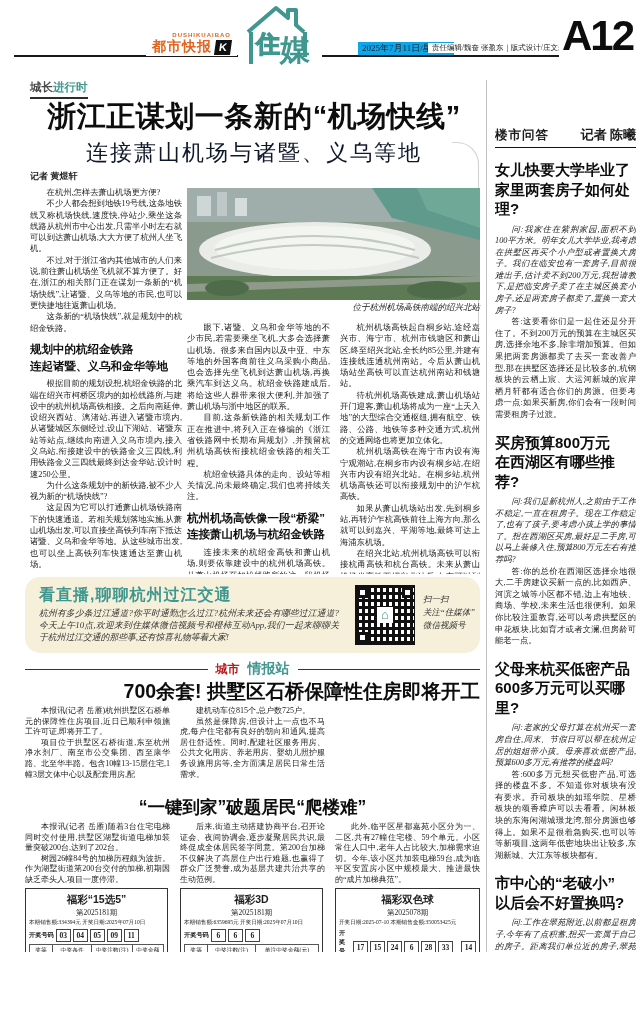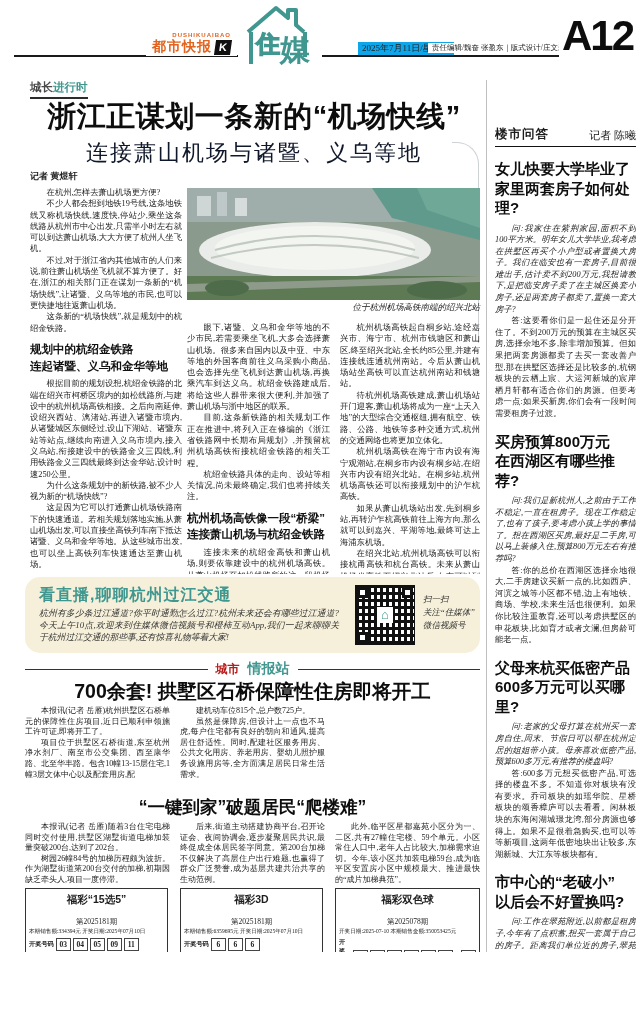--- a/index.html
+++ b/index.html
@@ -58,54 +58,54 @@
                        repeating-linear-gradient(0deg,#111 0 3px,#fff 3px 7px);}
   .qr b{position:absolute;width:11px;height:11px;background:#fff;border:3px solid #111;box-sizing:border-box;}
   .qr b.tl{left:1px;top:1px;} .qr b.tr{right:1px;top:1px;} .qr b.bl{left:1px;bottom:1px;}
   .qr i{position:absolute;left:50%;top:50%;width:16px;height:16px;margin:-8px 0 0 -8px;background:#fff;
         color:#3f978f;font-size:13px;line-height:16px;text-align:center;font-style:normal;font-weight:bold;}
   
   .divider{position:absolute;left:25px;top:660px;width:455px;display:flex;align-items:center;gap:8px;}
   .divider .ln{flex:1;height:1px;background:#333;}
   .divider .d1{font-family:"Liberation Sans",sans-serif;font-weight:bold;font-size:12px;color:#b91c1c;}
   .divider .d2{font-family:"Liberation Sans",sans-serif;font-weight:900;font-size:14px;color:#3f978f;}
-  .nh1{position:absolute;left:25px;top:678px;width:455px;text-align:center;
+  .nh1{position:absolute;left:25px;top:678px;width:455px;text-align:right;
        font-family:"Liberation Sans",sans-serif;font-size:19.5px;font-weight:900;color:#0d0d0d;}
   .nh2{position:absolute;left:25px;top:795px;width:455px;text-align:center;
        font-family:"Liberation Sans",sans-serif;font-size:17.5px;font-weight:900;color:#0d0d0d;}
   .ncol{position:absolute;width:145px;overflow:hidden;}
   .ncol p.t{font-size:8px;line-height:10.6px;}
   .n1{top:706px;height:84px;} .n2{top:822px;height:62px;}
   .c1{left:25px;} .c2{left:180px;} .c3{left:335px;}
   
   .lot{position:absolute;top:888px;height:128px;width:143px;border:1px solid #333;
        box-sizing:border-box;padding:4px 3px;font-family:"Liberation Serif",serif;}
   .lot.l1{left:25px;} .lot.l2{left:180px;} .lot.l3{left:335px;width:145px;}
   .lot .tt{text-align:center;font-family:"Liberation Sans",sans-serif;font-weight:900;font-size:10.5px;}
-  .lot .iss{text-align:center;font-size:7.5px;margin-top:10px;}
+  .lot .iss{text-align:center;font-size:7.5px;margin-top:1px;}
   .lot .meta{font-size:5.6px;color:#222;margin-top:1px;white-space:nowrap;overflow:hidden;}
   .numrow{display:flex;align-items:center;gap:2px;margin-top:2px;}
   .numrow .nl{font-size:6.2px;font-weight:bold;}
   .ball{display:inline-block;min-width:13px;height:11px;border:1px solid #444;font-size:7.5px;
         line-height:11px;text-align:center;font-weight:bold;background:#fff;}
   .ball.blue{margin-left:6px;}
   table.lt{width:100%;border-collapse:collapse;margin-top:2px;}
   table.lt th,table.lt td{border:1px solid #555;font-size:5.8px;text-align:center;padding:0.5px 1px;
         font-weight:normal;line-height:1.5;}
   .l3 table.lt th,.l3 table.lt td{font-size:5.4px;line-height:1.25;}
   .situ{text-align:center;font-size:6.2px;font-weight:bold;margin-top:1px;}
   .lot .ft{font-size:5px;line-height:1.3;text-align:justify;margin-top:2px;color:#222;}
   .lot .org{font-size:5.4px;text-align:right;margin-top:1px;}
   
   .vline{position:absolute;left:486px;top:80px;width:1px;height:944px;background:#bfbfbf;}
   .sidebar{position:absolute;left:495px;top:126px;width:141px;height:896px;overflow:hidden;}
   .sb-head{display:flex;justify-content:space-between;align-items:flex-end;
            border-bottom:1.5px solid #111;padding-bottom:3px;}
   .sb-title{font-family:"Liberation Sans",sans-serif;font-weight:bold;font-size:12.5px;letter-spacing:1px;}
-  .sb-by{font-size:11px;}
+  .sb-by{font-size:13px;font-weight:bold;}
   .qa-h{margin:12px 0 5px 0;font-family:"Liberation Sans",sans-serif;font-weight:900;
         font-size:15px;line-height:1.3;color:#0d0d0d;}
   .sidebar p.t{font-size:8.3px;line-height:11.6px;}
   .sidebar p.q{font-style:italic;color:#222;}
 </style>
 </head>
 <body>
 
 <div class="page">
 

